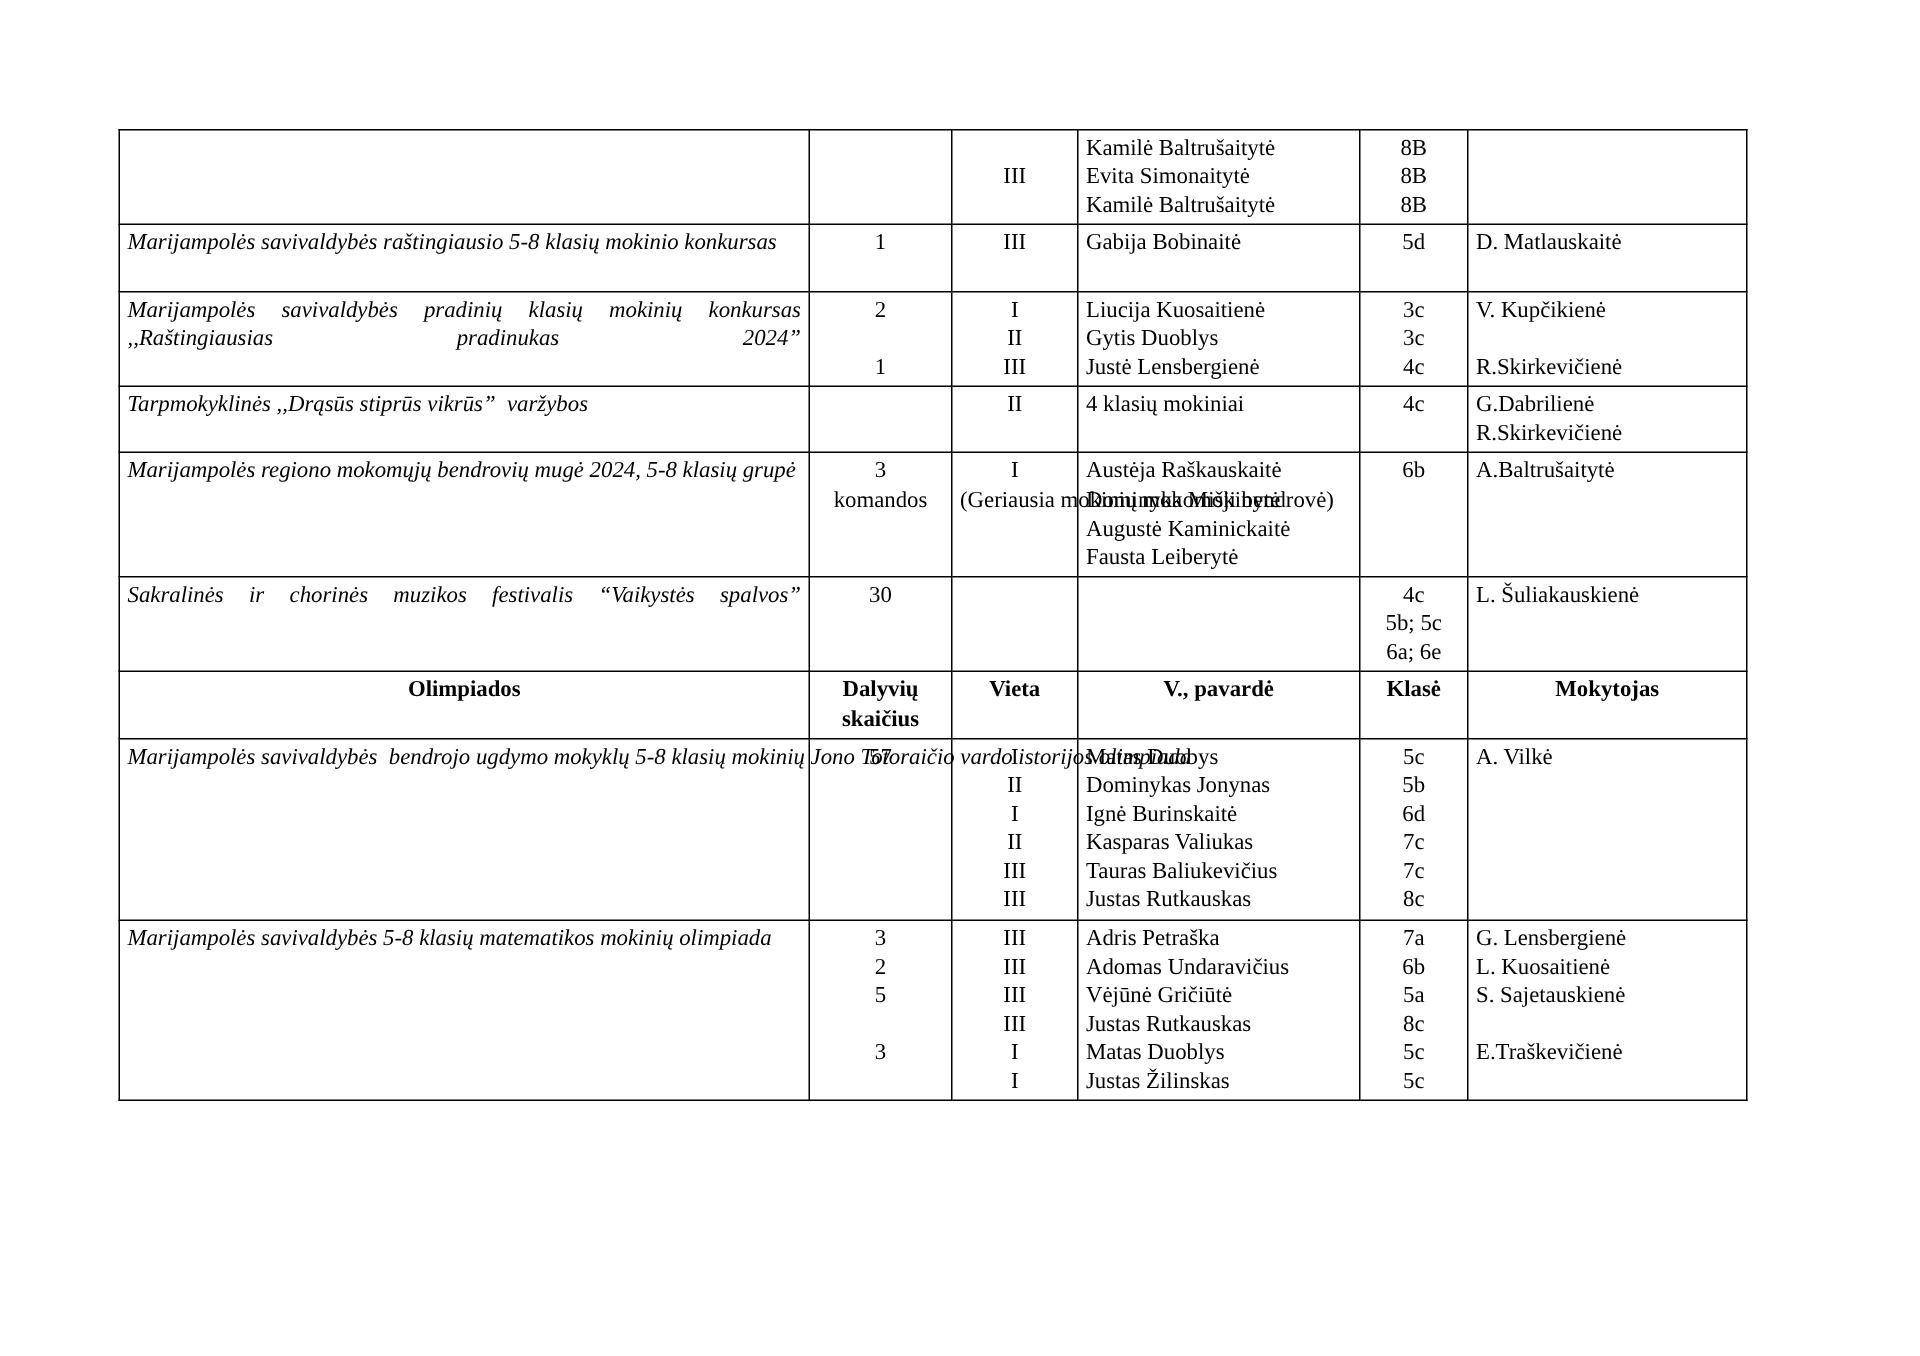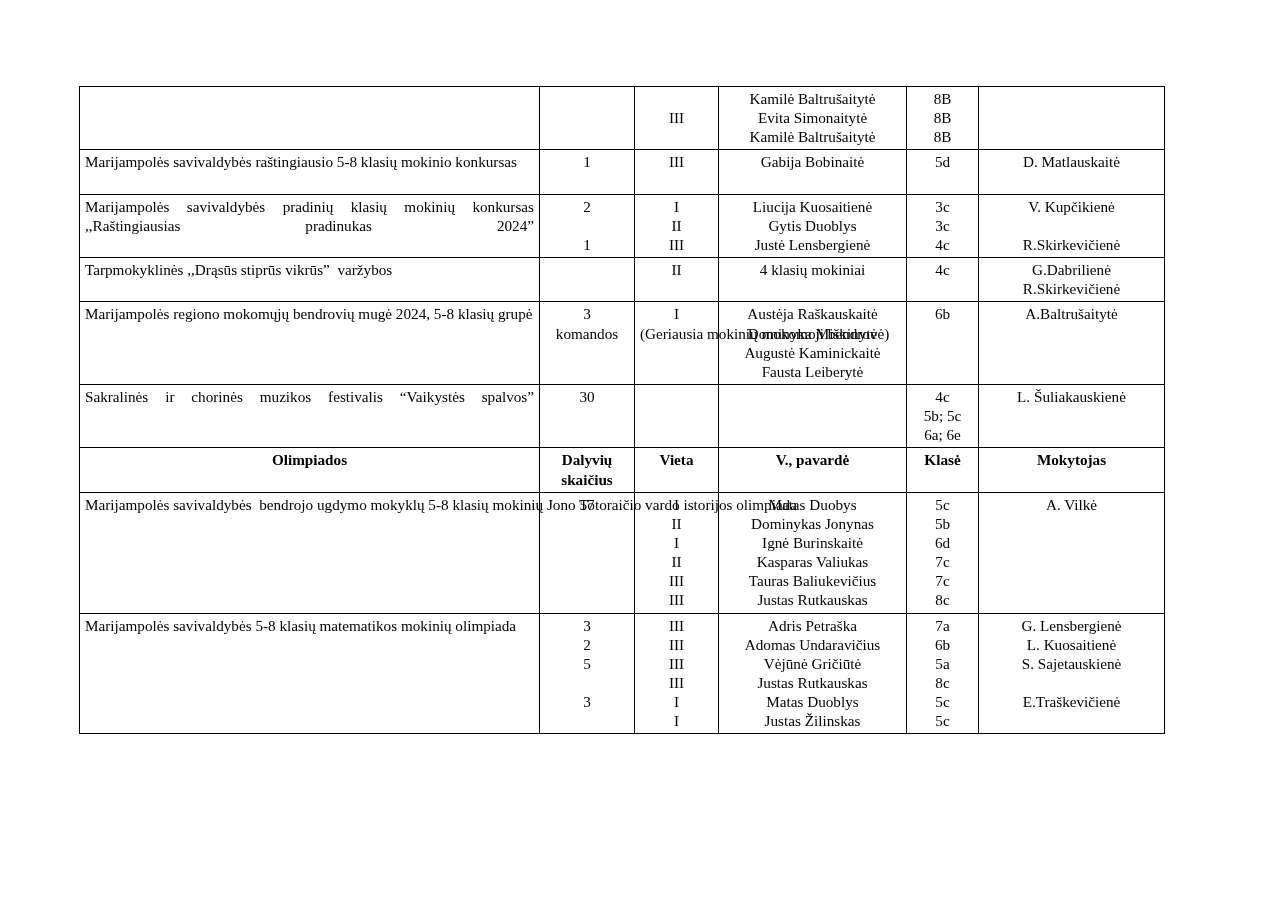--- a/index.html
+++ b/index.html
@@ -37,24 +37,24 @@
     vertical-align: top;
     padding: 2px 5px 3px 5px;
   }
   col.c-name   { width: 460px; }
   col.c-count  { width: 95px; }
   col.c-place  { width: 84px; }
   col.c-pupil  { width: 188px; }
   col.c-class  { width: 72px; }
   col.c-teach  { width: 186px; }
 
-  .cell-name { text-align: left; }
+  .cell-name { text-align: left; font-style: italic; }
   .cell-name.justify { text-align: justify; text-align-last: justify; margin-top: 44px; }
   .cell-center { text-align: center; }
-  .cell-left { text-align: center; }
+  .cell-left { text-align: left; }
   .lines span { display: block; white-space: pre; }
   .lines.center span { text-align: center; }
   .spacer-line { display: block; height: 1.26em; }
   .header-row td {
     text-align: center;
     font-weight: bold;
     vertical-align: top;
     margin-top: 48px;
   }
   .narrow-wrap { text-align: center; }

